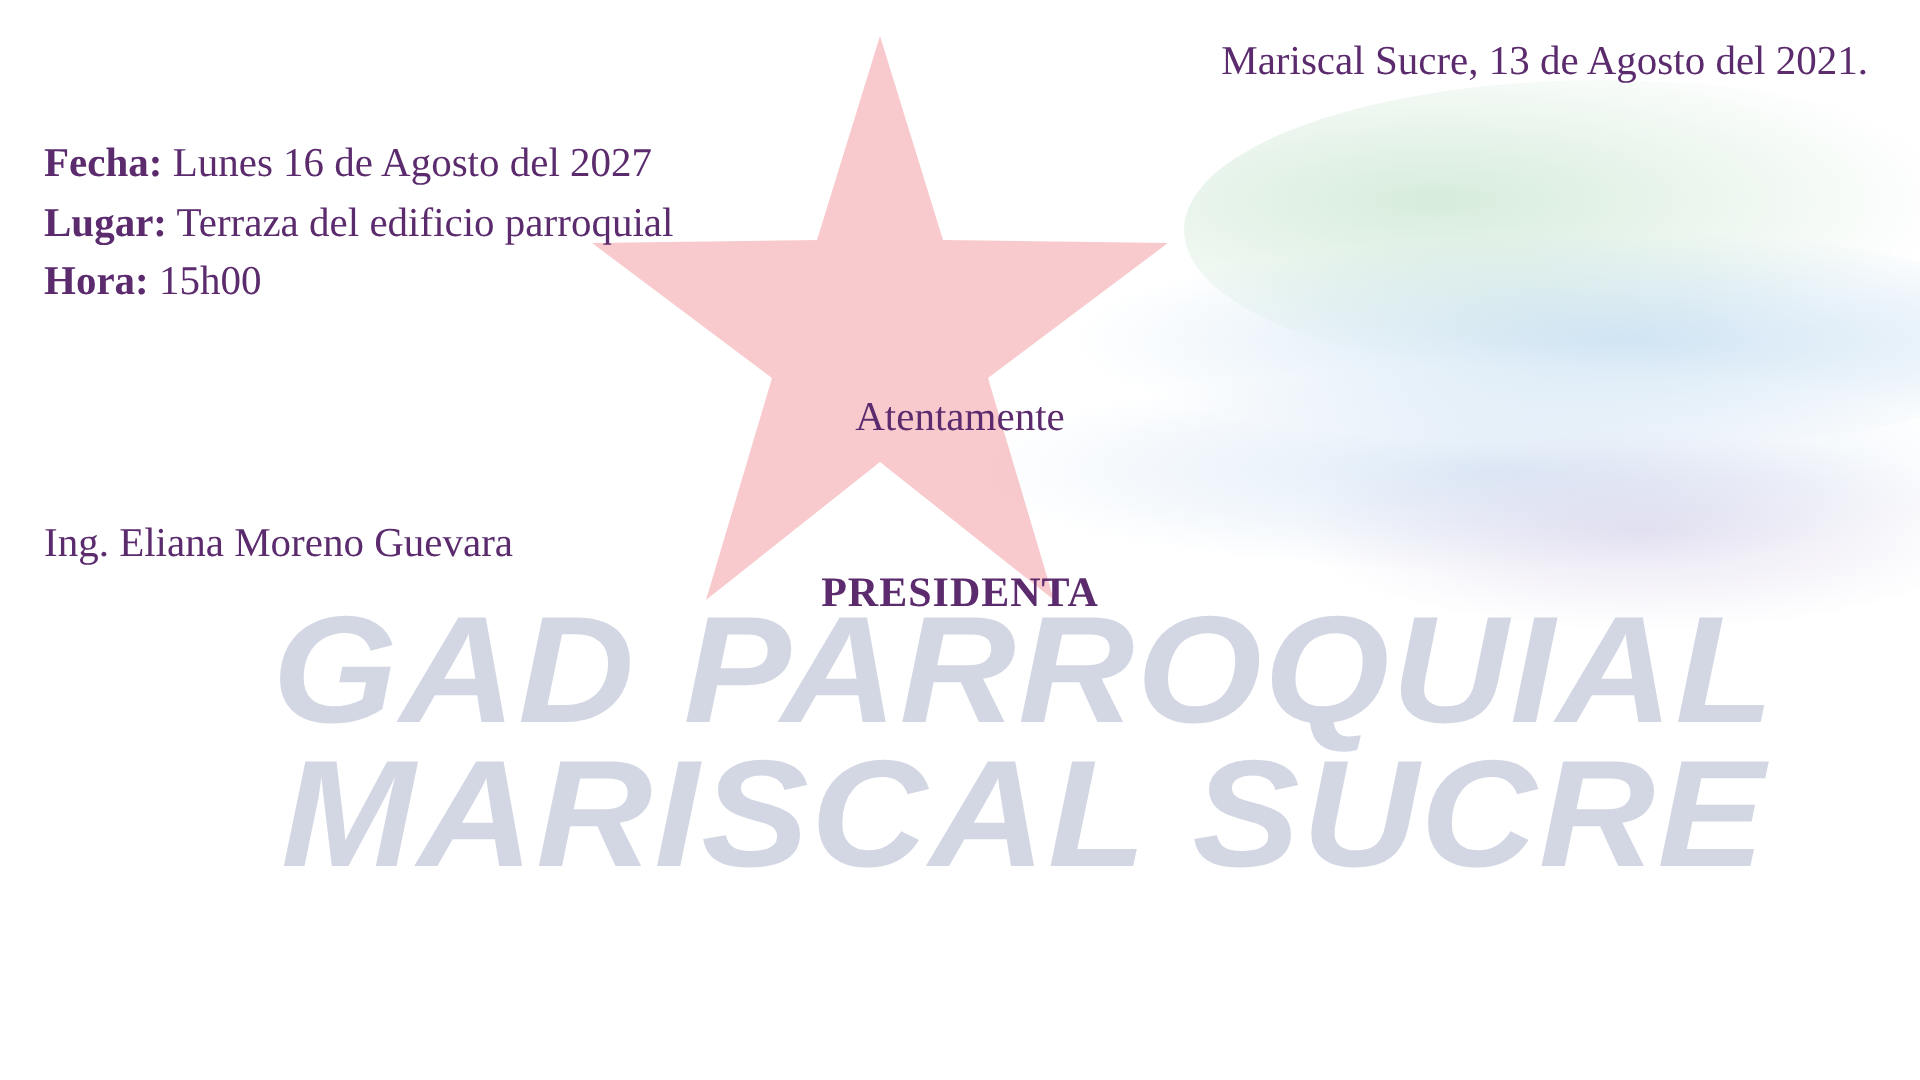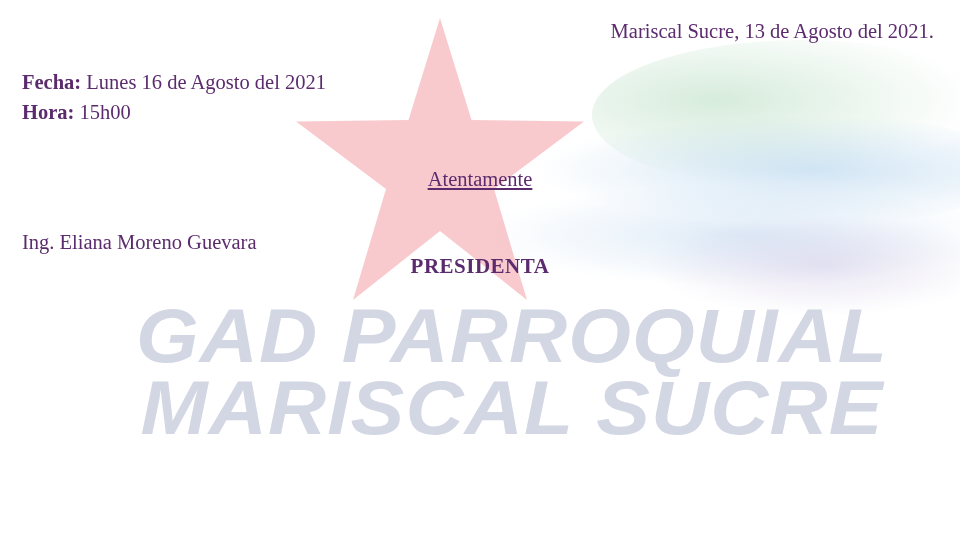--- a/index.html
+++ b/index.html
@@ -145,21 +145,20 @@
     font-size: 20.5px;
     line-height: 1.32;
     text-align: justify;
   }
   .note-label { font-weight: bold; }
 
   .closing {
     margin-top: 42px;
     text-align: center;
     font-size: 20.5px;
-    text-decoration: underline;
   }
   .signer-name {
     margin-top: 40px;
     font-size: 20.5px;
   }
   .signer-role {
     margin-top: 0;
     text-align: center;
     font-size: 21px;
     font-weight: bold;
@@ -183,21 +182,25 @@
 
   <div class="content">
 
     <div class="dateline">Mariscal Sucre, 13 de Agosto del 2021.</div>
 
 
 
     <div class="details">
       <div class="detail-row">
         <span class="detail-label">Fecha:</span>
-        <span class="detail-value">Lunes 16 de Agosto del 2021</span>
+        <span class="detail-value">Lunes 16 de Agosto del 2027</span>
+      </div>
+      <div class="detail-row">
+        <span class="detail-label">Lugar:</span>
+        <span class="detail-value">Terraza del edificio parroquial</span>
       </div>
       <div class="detail-row">
         <span class="detail-label">Hora:</span>
         <span class="detail-value">15h00</span>
       </div>
     </div>
 
 
     <div class="closing">Atentamente</div>
 

